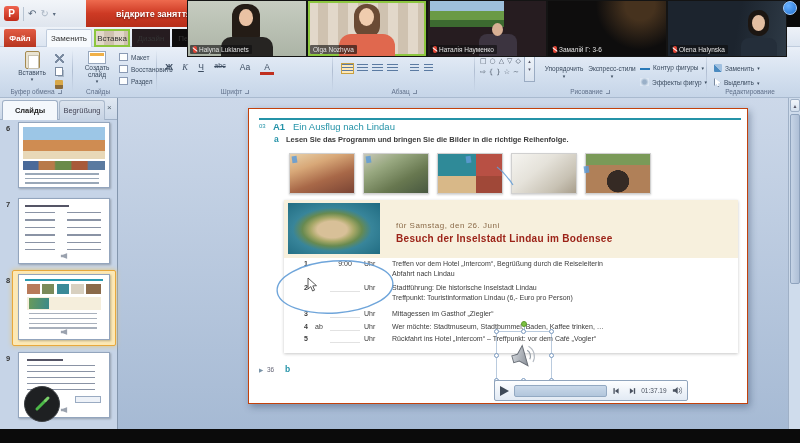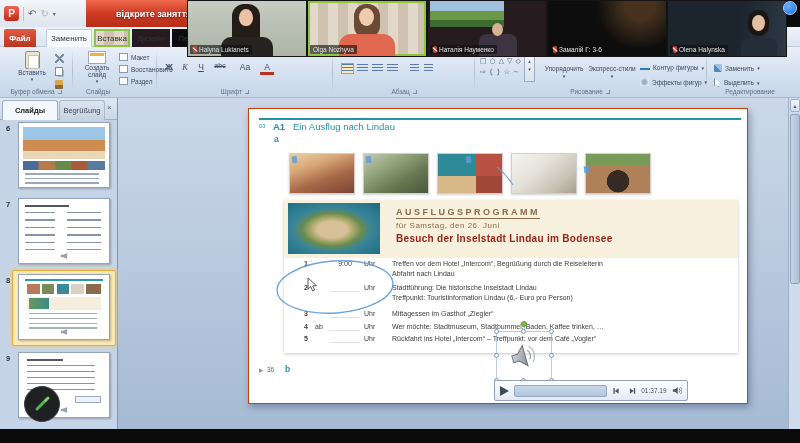--- a/index.html
+++ b/index.html
@@ -317,39 +317,39 @@
   </div>
 
   <div id="mainarea"></div>
 
   <div id="slide">
     <div class="trule"></div>
     <span class="strack">03</span>
     <span class="ssec">A1</span>
     <span class="stitle">Ein Ausflug nach Lindau</span>
     <span class="talet">a</span>
+    <span class="tatxt">Lesen Sie das Programm und bringen Sie die Bilder in die richtige Reihenfolge.</span>
 
     <div class="ph ph1">
         <div class="chip"></div>
       </div>
     <div class="ph ph2">
         <div class="chip"></div>
       </div>
     <div class="ph ph3">
         <div class="chip" style="left:28px"></div>
       </div>
     <div class="ph ph4"></div>
     <div class="ph ph5">
         <div class="chip" style="left:-2px;top:12px"></div>
       </div>
 
     <div class="pcard">
       <div class="pcardtop"></div>
       <div class="island"></div>
-      <div class="pgtitle">AUSFLUGSPROGRAMM</div>
       <div class="pgdate">für Samstag, den 26. Juni</div>
       <div class="pghead">Besuch der Inselstadt Lindau im Bodensee</div>
       <div class="prows">
         <div class="prow rA">
           <span class="rn">1</span>
           <span class="rp"></span>
           <span class="rt">9:00</span>
           <span class="ru">Uhr</span>
           <span class="rl">
               <span class="l">Treffen vor dem Hotel „Intercom“, Begrüßung durch die Reiseleiterin</span>

